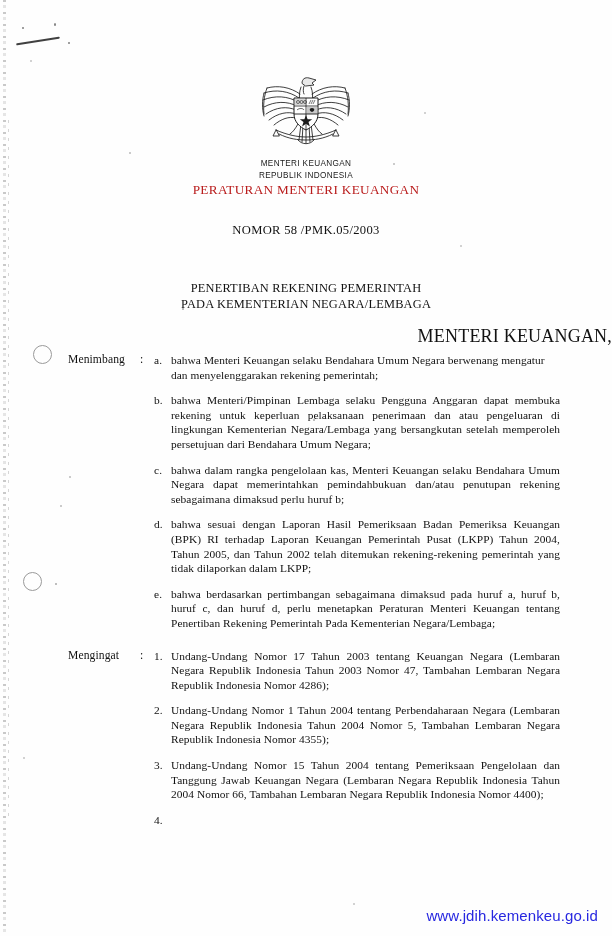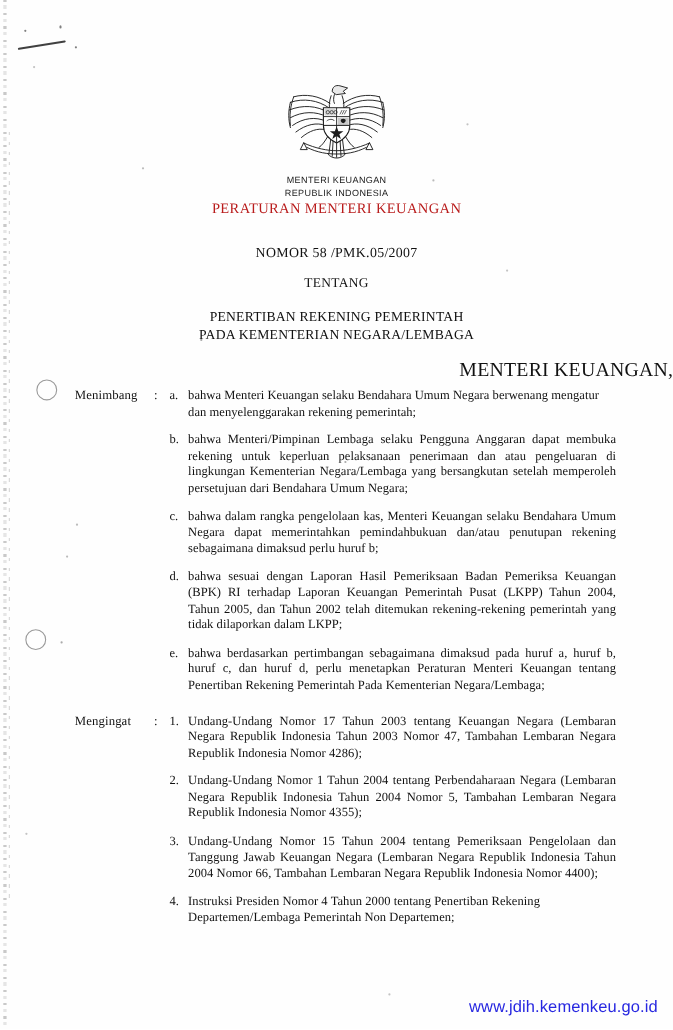--- a/index.html
+++ b/index.html
@@ -324,22 +324,21 @@
       </g>
     </svg>
   </div>
 
   <div class="masthead">
     <div class="mh-small">MENTERI KEUANGAN</div>
     <div class="mh-small">REPUBLIK INDONESIA</div>
     <div class="mh-title">PERATURAN MENTERI KEUANGAN</div>
   </div>
 
-  <div class="mh-nomor">NOMOR  58 /PMK.05/2007</div>
-  <div class="mh-tentang">TENTANG</div>
+  <div class="mh-nomor">NOMOR  58 /PMK.05/2003</div>
 
   <div class="mh-subject">
     <div>PENERTIBAN REKENING PEMERINTAH</div>
     <div>PADA KEMENTERIAN NEGARA/LEMBAGA</div>
   </div>
 
   <div class="mh-authority">MENTERI KEUANGAN,</div>
 
   <div class="body-block">
 
@@ -401,21 +400,20 @@
         <div class="lbl"></div>
         <div class="colon"></div>
         <div class="marker">3.</div>
         <div class="para">Undang-Undang Nomor 15 Tahun 2004 tentang Pemeriksaan Pengelolaan dan Tanggung Jawab Keuangan Negara (Lembaran Negara Republik Indonesia Tahun 2004 Nomor 66, Tambahan Lembaran Negara Republik Indonesia Nomor 4400);</div>
       </div>
 
       <div class="row">
         <div class="lbl"></div>
         <div class="colon"></div>
         <div class="marker">4.</div>
-        <div class="para ragged">Instruksi Presiden Nomor 4 Tahun 2000 tentang Penertiban Rekening Departemen/Lembaga Pemerintah Non Departemen;</div>
       </div>
     </div>
 
   </div>
 
   <div class="watermark" style="color: rgb(39, 39, 224);">www.jdih.kemenkeu.go.id</div>
 
 </div>
 
 </body></html>

